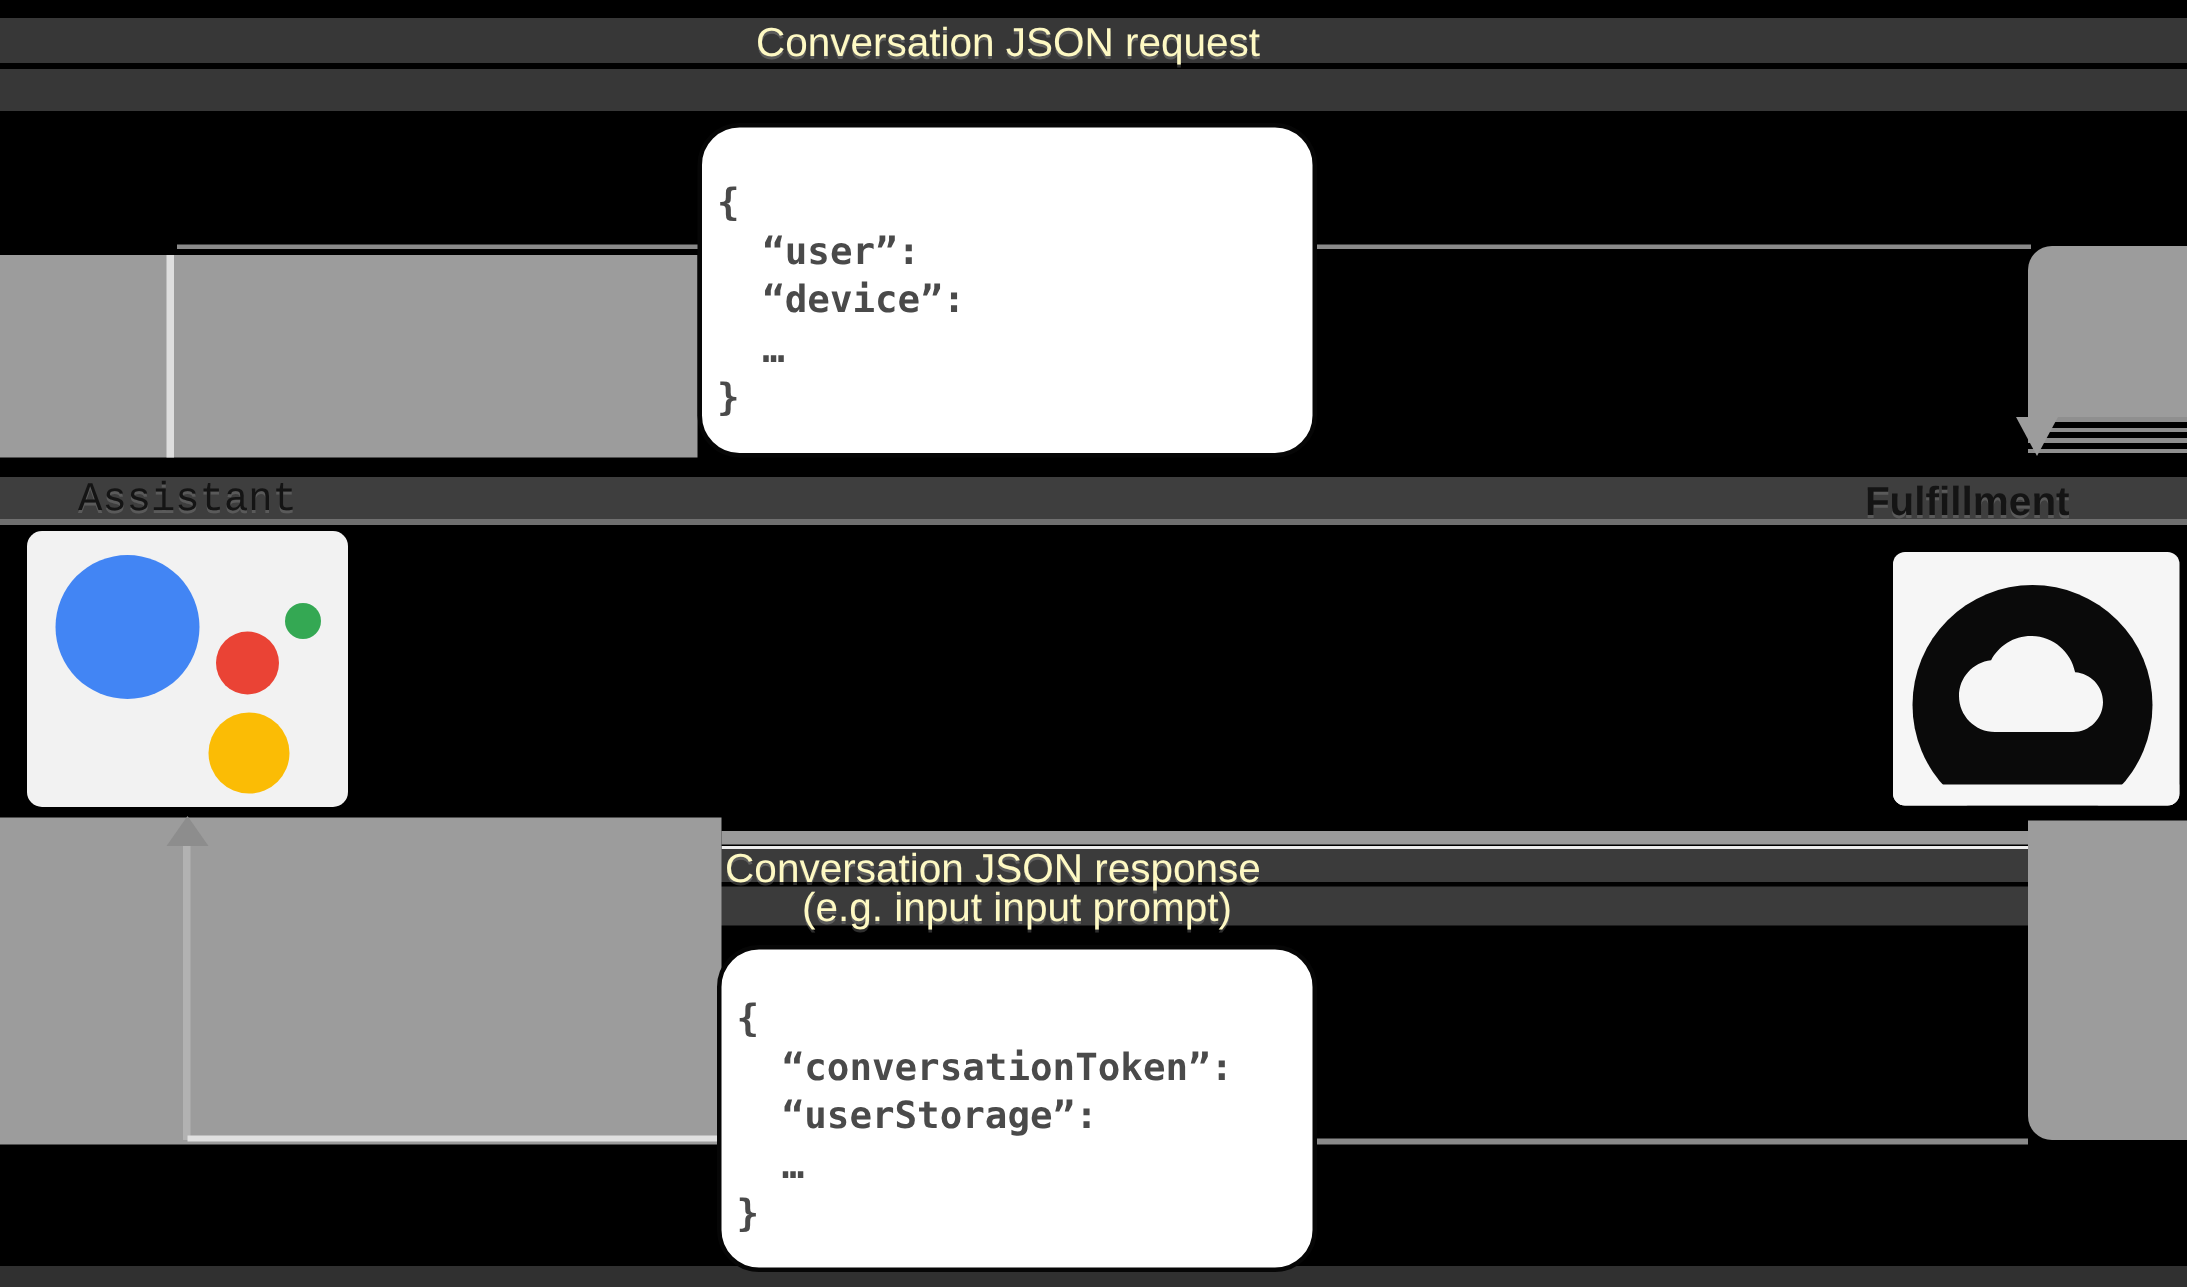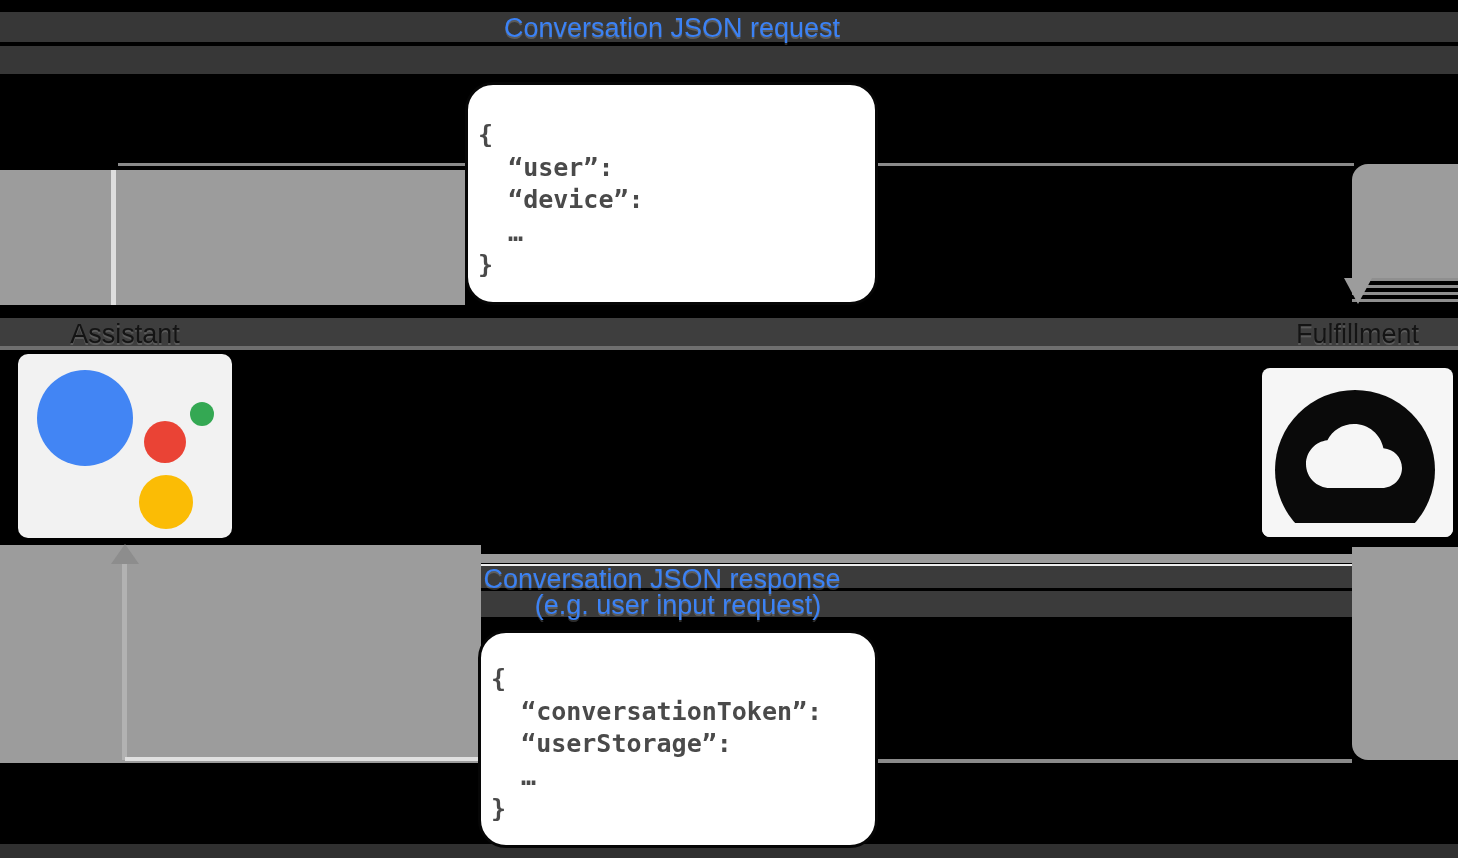--- a/index.html
+++ b/index.html
@@ -2,21 +2,21 @@
 <html><head>
 <meta charset="utf-8">
 <style>
   html,body{margin:0;padding:0;background:#000;}
   .stage{position:relative;width:1458px;height:858px;background:#000;overflow:hidden;
          font-family:"Liberation Sans",sans-serif;}
   .abs{position:absolute;}
 
   
   .band{position:absolute;left:0;width:1458px;background:#373737;}
-  .caption{position:absolute;text-align:center;color:#3b82f6;font-size:27px;white-space:nowrap;
+  .caption{position:absolute;text-align:center;color:#fef9c3;font-size:27px;white-space:nowrap;
            text-shadow:0 2px 0 rgba(255,255,255,0.18);}
 
   
   .gray{position:absolute;background:#9c9c9c;}
 
   
   .jsonbox{position:absolute;background:#ffffff;border:3px solid #060606;border-radius:28px;box-sizing:border-box;}
   .jsonbox pre{margin:0;padding:34px 0 0 10px;font-family:"DejaVu Sans Mono",monospace;
                font-weight:700;font-size:25px;line-height:32.5px;color:#4a4a4a;white-space:pre;}
 
@@ -73,22 +73,22 @@
 
   <div class="abs gray gray-L1"></div>
   <div class="abs strip-L1"></div>
   <div class="abs line-top"></div>
   <div class="abs gray gray-R1"></div>
   <div class="abs stripes-R1"></div>
   <div class="abs arrow-down"></div>
 
   <div class="nodeband"></div>
   <div class="nodeband-edge"></div>
-  <div class="nodelabel" style="left:18px;width:214px;">Assistant</div>
-  <div class="nodelabel" style="left:1262px;width:191px;">Fulfillment</div>
+  <div class="nodelabel" style="left:18px;width:214px;font-family:Liberation Mono, monospace;">Assistant</div>
+  <div class="nodelabel" style="left:1216px;width:191px;font-weight:bold;">Fulfillment</div>
 
   <div class="tile-assistant">
     <div>
       <div class="dot dot-blue"></div>
       <div class="dot dot-red"></div>
       <div class="dot dot-green"></div>
       <div class="dot dot-yellow"></div>
     </div>
   </div>
 
@@ -100,21 +100,21 @@
         <path fill="#f6f6f6" d="M19.35 10.04C18.67 6.59 15.64 4 12 4 9.11 4 6.6 5.64 5.35 8.04 2.34 8.36 0 10.91 0 14c0 3.31 2.69 6 6 6h13c2.76 0 5-2.24 5-5 0-2.64-2.05-4.78-4.65-4.96z"></path>
       </svg>
     </div>
   </div>
 
   <div class="abs gray-strip-mid"></div>
   <div class="abs white-line-mid"></div>
   <div class="band" style="top:566px;height:22px;background:#3b3b3b;"></div>
   <div class="band" style="top:591px;height:26px;background:#3b3b3b;"></div>
   <div class="caption" style="left:262px;width:800px;top:564px;">Conversation JSON response</div>
-  <div class="caption" style="left:278px;width:800px;top:590px;">(e.g. user input request)</div>
+  <div class="caption" style="left:278px;width:800px;top:590px;">(e.g. input input prompt)</div>
 
   <div class="abs gray gray-L2"></div>
   <div class="abs vline-L2"></div>
   <div class="abs arrow-up"></div>
   <div class="abs gray gray-R2"></div>
   <div class="abs line-bot-right"></div>
   <div class="abs line-bot-left"></div>
   <div class="abs bottom-band"></div>
 
   <div class="jsonbox" style="left:465px;top:82px;width:413px;height:223px;">

